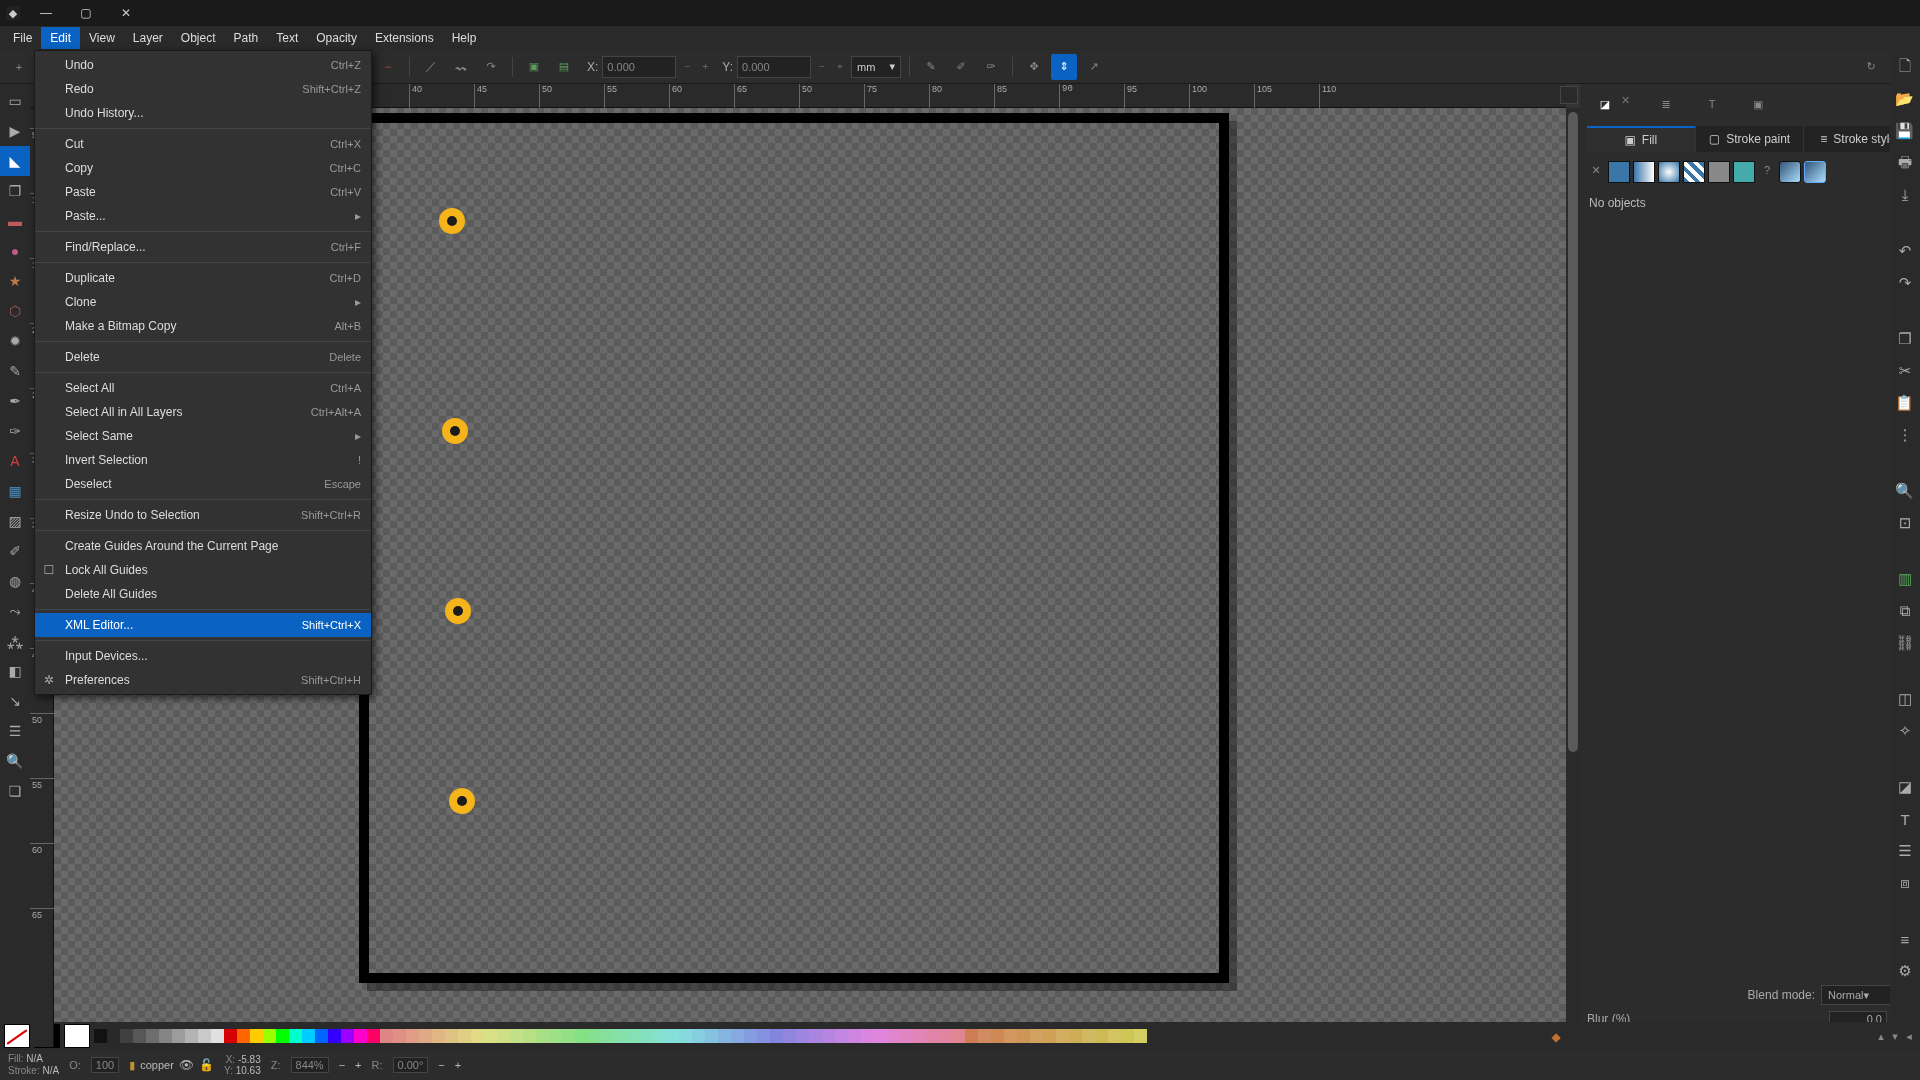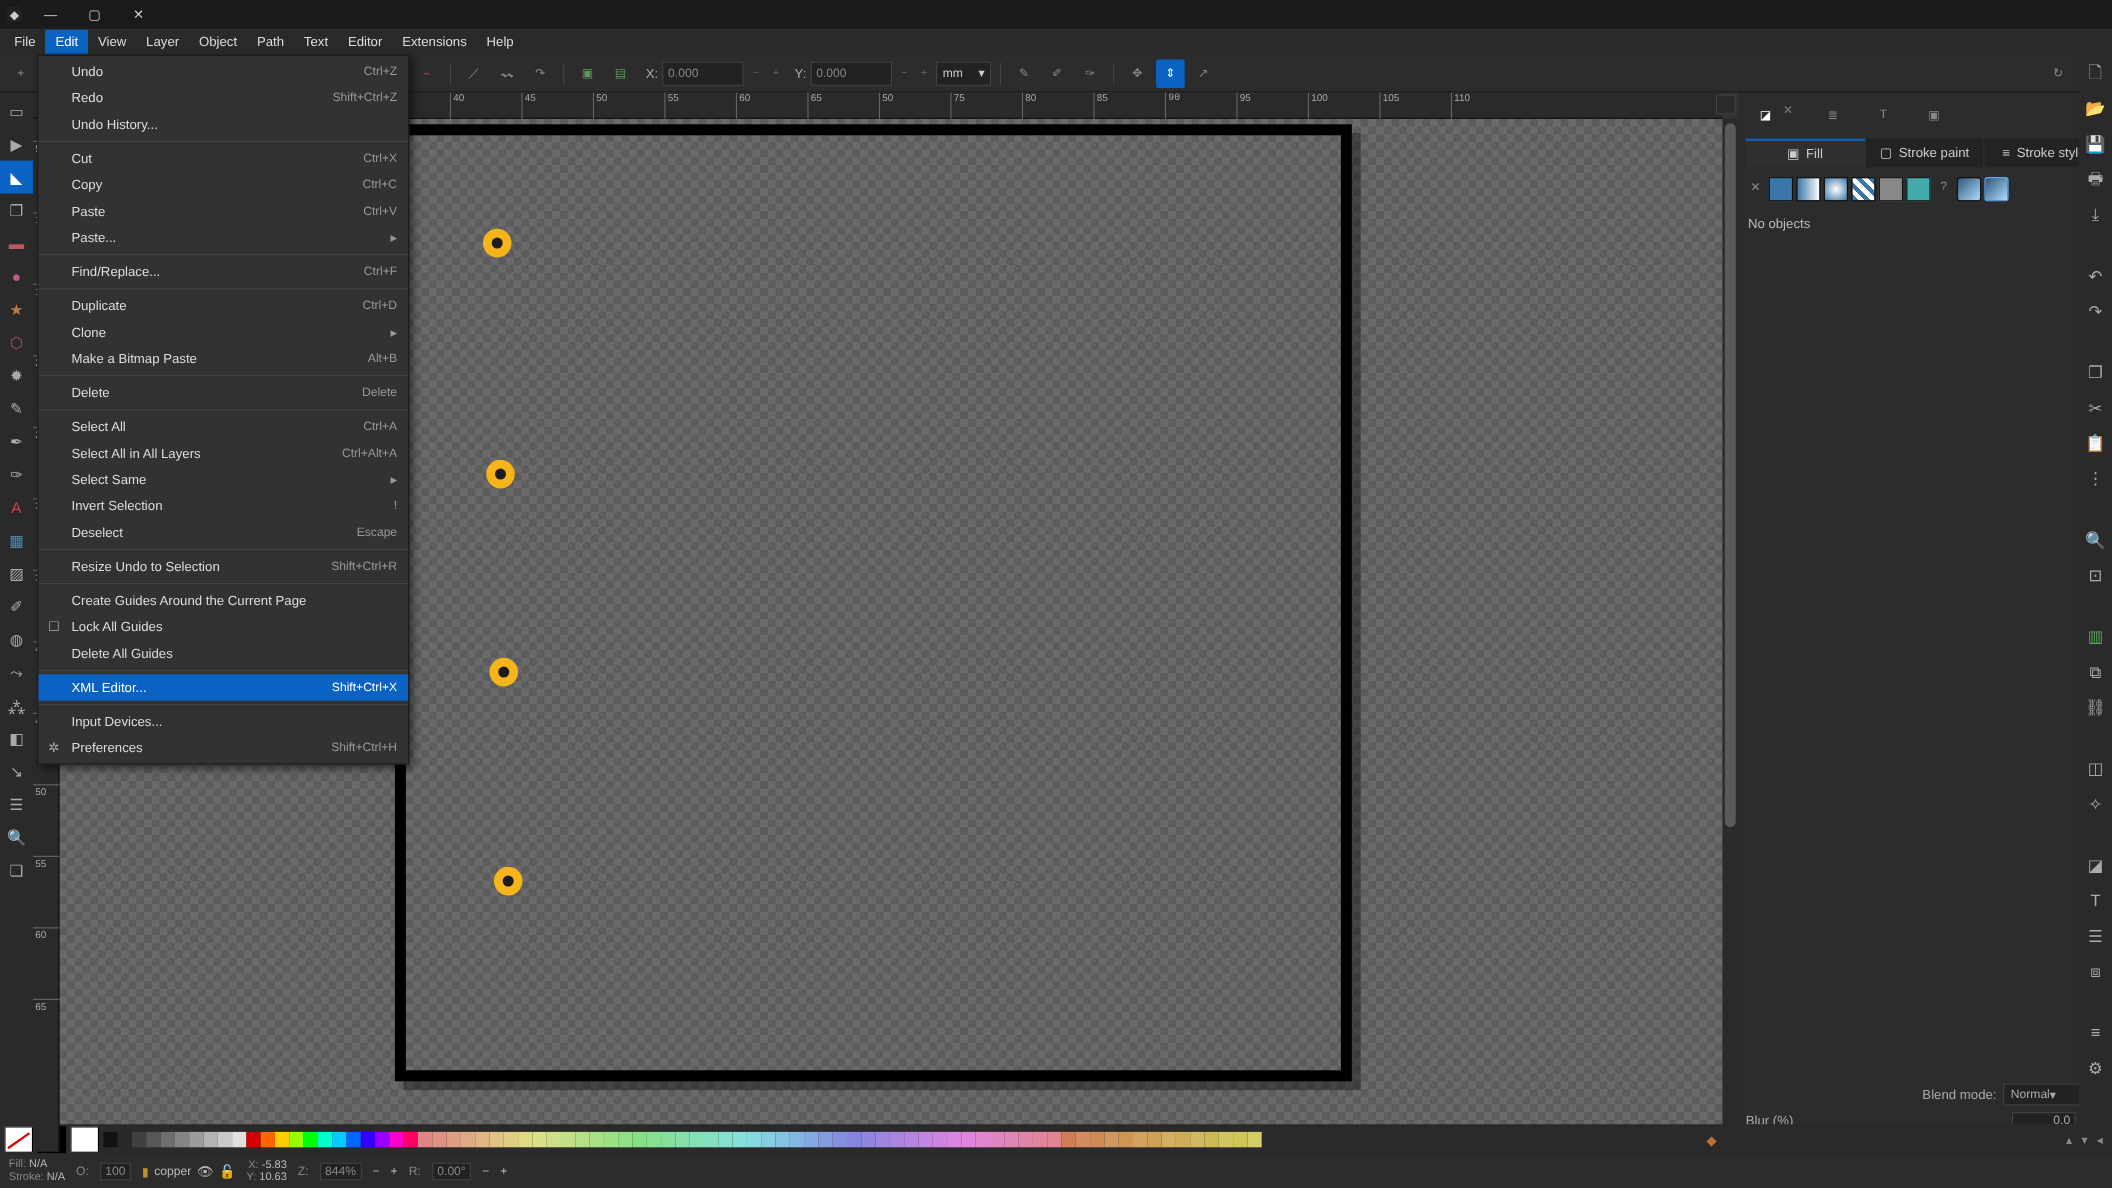--- a/index.html
+++ b/index.html
@@ -105,21 +105,21 @@
 </div>
 
 <div class="menubar" id="menubar">
     <div class="m">File</div>
     <div class="m open">Edit</div>
     <div class="m">View</div>
     <div class="m">Layer</div>
     <div class="m">Object</div>
     <div class="m">Path</div>
     <div class="m">Text</div>
-    <div class="m">Editor</div>
+    <div class="m">Opacity</div>
     <div class="m">Extensions</div>
     <div class="m">Help</div>
   </div>
 
 <div class="propbar">
   <div class="slot">+</div>
   <div class="slot">−</div>
   <div class="sep"></div>
   <div class="slot">⊔</div>
   <div class="slot">⊓</div>
@@ -504,21 +504,21 @@
     <div class="msep"></div>
     <div class="mi">
       <span>Duplicate</span>
       <span class="sc">Ctrl+D</span>
     </div>
     <div class="mi">
       <span>Clone</span>
       <span class="sub">▸</span>
     </div>
     <div class="mi">
-      <span>Make a Bitmap Paste</span>
+      <span>Make a Bitmap Copy</span>
       <span class="sc">Alt+B</span>
     </div>
     <div class="msep"></div>
     <div class="mi">
       <span>Delete</span>
       <span class="sc">Delete</span>
     </div>
     <div class="msep"></div>
     <div class="mi">
       <span>Select All</span>

